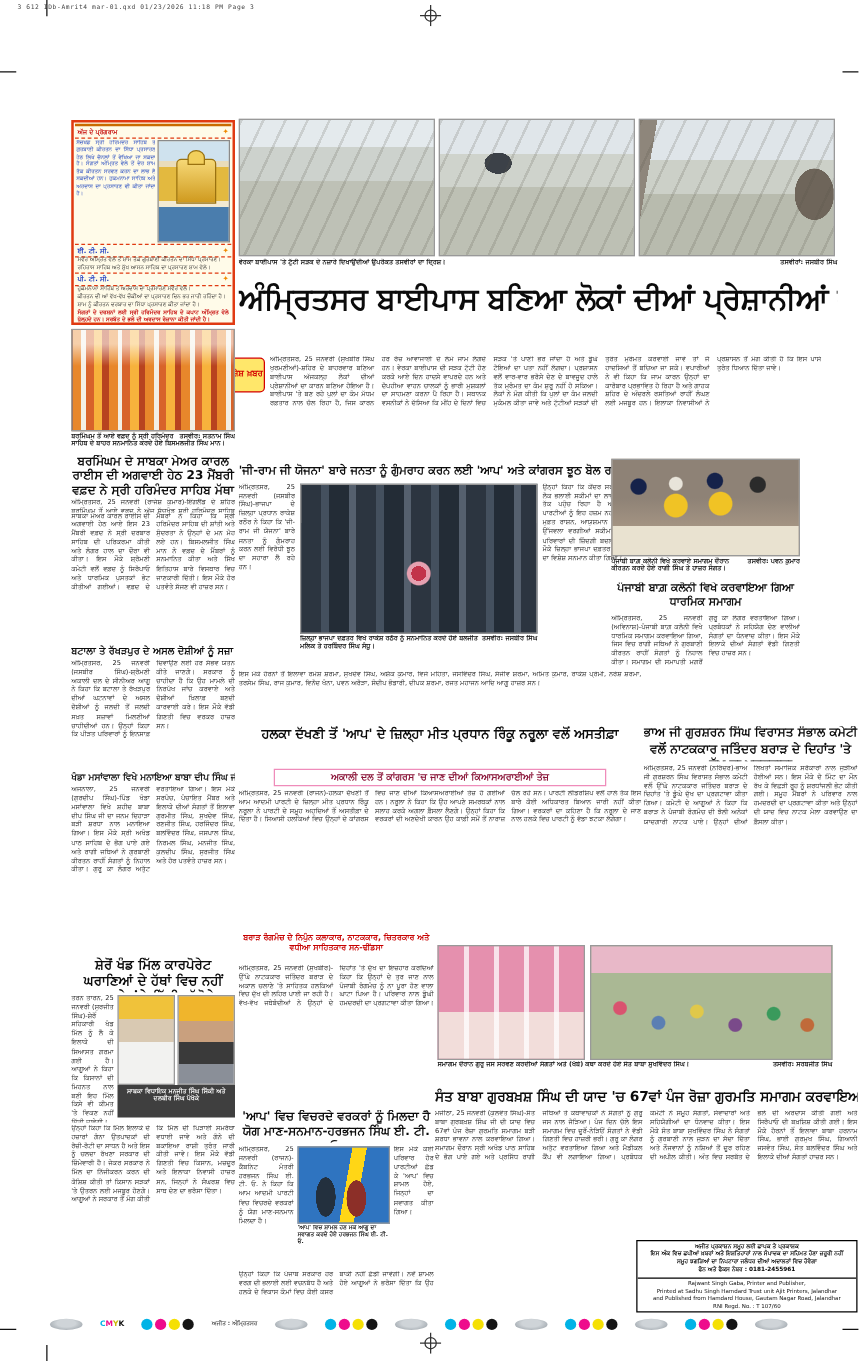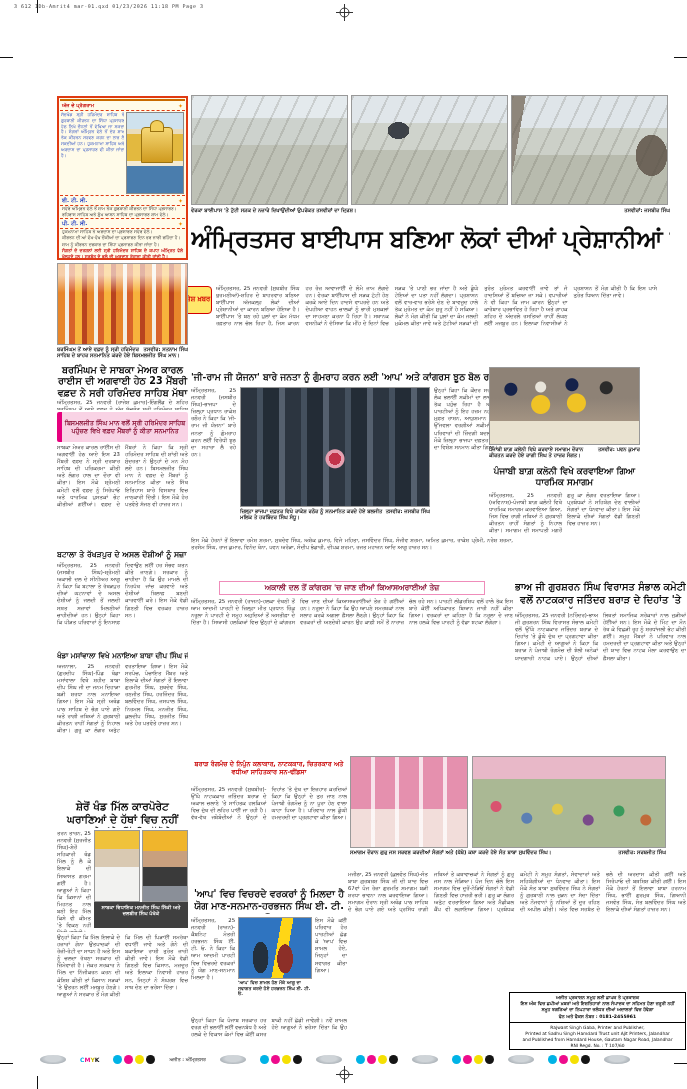--- a/index.html
+++ b/index.html
@@ -210,46 +210,48 @@
     <div class="ph ph-kirtan" style="width:151px;height:78px"></div>
     <div class="cap" style="margin-top:1px;height:20px">
       <span class="credit">ਤਸਵੀਰ: ਪਵਨ ਕੁਮਾਰ</span>
       <span>ਪੰਜਾਬੀ ਬਾਗ਼ ਕਲੋਨੀ ਵਿਖੇ ਕਰਵਾਏ ਸਮਾਗਮ ਦੌਰਾਨ ਕੀਰਤਨ ਕਰਦੇ ਹੋਏ ਰਾਗੀ ਸਿੰਘ ਤੇ ਹਾਜ਼ਰ ਸੰਗਤ।</span>
     </div>
     <div class="hl" style="font-size:8.8px;line-height:1.25;height:24px">ਪੰਜਾਬੀ ਬਾਗ਼ ਕਲੋਨੀ ਵਿਖੇ ਕਰਵਾਇਆ ਗਿਆ ਧਾਰਮਿਕ ਸਮਾਗਮ</div>
     <div class="bd c2" style="height:86px;margin-top:2px">ਅੰਮ੍ਰਿਤਸਰ, 25 ਜਨਵਰੀ (ਅਵਿਨਾਸ਼)-ਪੰਜਾਬੀ ਬਾਗ਼ ਕਲੋਨੀ ਵਿਖੇ ਧਾਰਮਿਕ ਸਮਾਗਮ ਕਰਵਾਇਆ ਗਿਆ, ਜਿਸ ਵਿਚ ਰਾਗੀ ਜਥਿਆਂ ਨੇ ਗੁਰਬਾਣੀ ਕੀਰਤਨ ਰਾਹੀਂ ਸੰਗਤਾਂ ਨੂੰ ਨਿਹਾਲ ਕੀਤਾ। ਸਮਾਗਮ ਦੀ ਸਮਾਪਤੀ ਮਗਰੋਂ ਗੁਰੂ ਕਾ ਲੰਗਰ ਵਰਤਾਇਆ ਗਿਆ। ਪ੍ਰਬੰਧਕਾਂ ਨੇ ਸਹਿਯੋਗ ਦੇਣ ਵਾਲੀਆਂ ਸੰਗਤਾਂ ਦਾ ਧੰਨਵਾਦ ਕੀਤਾ। ਇਸ ਮੌਕੇ ਇਲਾਕੇ ਦੀਆਂ ਸੰਗਤਾਂ ਵੱਡੀ ਗਿਣਤੀ ਵਿਚ ਹਾਜ਼ਰ ਸਨ।</div>
   </div>
 
   <div class="abs" style="left:191px;top:579px;width:322px">
-    <div class="subpink" style="margin:2px 28px 0">ਅਕਾਲੀ ਦਲ ਤੋਂ ਕਾਂਗਰਸ 'ਚ ਜਾਣ ਦੀਆਂ ਕਿਆਸਅਰਾਈਆਂ ਤੇਜ਼</div>
+    <div class="hl nowrap" style="font-size:10.4px;height:16px;line-height:16px">ਹਲਕਾ ਦੱਖਣੀ ਤੋਂ 'ਆਪ' ਦੇ ਜ਼ਿਲ੍ਹਾ ਮੀਤ ਪ੍ਰਧਾਨ ਰਿੰਕੂ ਨਰੂਲਾ ਵਲੋਂ ਅਸਤੀਫ਼ਾ</div>
+    <div class="subpink" style="margin:20px 28px 0">ਅਕਾਲੀ ਦਲ ਤੋਂ ਕਾਂਗਰਸ 'ਚ ਜਾਣ ਦੀਆਂ ਕਿਆਸਅਰਾਈਆਂ ਤੇਜ਼</div>
     <div class="bd c3" style="height:122px;margin-top:3px">ਅੰਮ੍ਰਿਤਸਰ, 25 ਜਨਵਰੀ (ਰਾਜਨ)-ਹਲਕਾ ਦੱਖਣੀ ਤੋਂ ਆਮ ਆਦਮੀ ਪਾਰਟੀ ਦੇ ਜ਼ਿਲ੍ਹਾ ਮੀਤ ਪ੍ਰਧਾਨ ਰਿੰਕੂ ਨਰੂਲਾ ਨੇ ਪਾਰਟੀ ਦੇ ਸਮੂਹ ਅਹੁਦਿਆਂ ਤੋਂ ਅਸਤੀਫ਼ਾ ਦੇ ਦਿੱਤਾ ਹੈ। ਸਿਆਸੀ ਹਲਕਿਆਂ ਵਿਚ ਉਨ੍ਹਾਂ ਦੇ ਕਾਂਗਰਸ ਵਿਚ ਜਾਣ ਦੀਆਂ ਕਿਆਸਅਰਾਈਆਂ ਤੇਜ਼ ਹੋ ਗਈਆਂ ਹਨ। ਨਰੂਲਾ ਨੇ ਕਿਹਾ ਕਿ ਉਹ ਆਪਣੇ ਸਮਰਥਕਾਂ ਨਾਲ ਸਲਾਹ ਕਰਕੇ ਅਗਲਾ ਫ਼ੈਸਲਾ ਲੈਣਗੇ। ਉਨ੍ਹਾਂ ਕਿਹਾ ਕਿ ਵਰਕਰਾਂ ਦੀ ਅਣਦੇਖੀ ਕਾਰਨ ਉਹ ਕਾਫ਼ੀ ਸਮੇਂ ਤੋਂ ਨਾਰਾਜ਼ ਚੱਲ ਰਹੇ ਸਨ। ਪਾਰਟੀ ਲੀਡਰਸ਼ਿਪ ਵਲੋਂ ਹਾਲੇ ਤੱਕ ਇਸ ਬਾਰੇ ਕੋਈ ਅਧਿਕਾਰਤ ਬਿਆਨ ਜਾਰੀ ਨਹੀਂ ਕੀਤਾ ਗਿਆ। ਵਰਕਰਾਂ ਦਾ ਕਹਿਣਾ ਹੈ ਕਿ ਨਰੂਲਾ ਦੇ ਜਾਣ ਨਾਲ ਹਲਕੇ ਵਿਚ ਪਾਰਟੀ ਨੂੰ ਵੱਡਾ ਝਟਕਾ ਲੱਗੇਗਾ।</div>
   </div>
 
   <div class="abs" style="left:515px;top:581px;width:171px">
     <div class="hl" style="font-size:9.8px;line-height:1.3;height:28px">ਭਾਅ ਜੀ ਗੁਰਸ਼ਰਨ ਸਿੰਘ ਵਿਰਾਸਤ ਸੰਭਾਲ ਕਮੇਟੀ ਵਲੋਂ ਨਾਟਕਕਾਰ ਜਤਿੰਦਰ ਬਰਾੜ ਦੇ ਦਿਹਾਂਤ 'ਤੇ ਦੁੱਖ ਦਾ ਪ੍ਰਗਟਾਵਾ</div>
     <div class="bd c2" style="height:142px;margin-top:3px">ਅੰਮ੍ਰਿਤਸਰ, 25 ਜਨਵਰੀ (ਨਰਿੰਦਰ)-ਭਾਅ ਜੀ ਗੁਰਸ਼ਰਨ ਸਿੰਘ ਵਿਰਾਸਤ ਸੰਭਾਲ ਕਮੇਟੀ ਵਲੋਂ ਉੱਘੇ ਨਾਟਕਕਾਰ ਜਤਿੰਦਰ ਬਰਾੜ ਦੇ ਦਿਹਾਂਤ 'ਤੇ ਡੂੰਘੇ ਦੁੱਖ ਦਾ ਪ੍ਰਗਟਾਵਾ ਕੀਤਾ ਗਿਆ। ਕਮੇਟੀ ਦੇ ਆਗੂਆਂ ਨੇ ਕਿਹਾ ਕਿ ਬਰਾੜ ਨੇ ਪੰਜਾਬੀ ਰੰਗਮੰਚ ਦੀ ਝੋਲੀ ਅਨੇਕਾਂ ਯਾਦਗਾਰੀ ਨਾਟਕ ਪਾਏ। ਉਨ੍ਹਾਂ ਦੀਆਂ ਲਿਖਤਾਂ ਸਮਾਜਿਕ ਸਰੋਕਾਰਾਂ ਨਾਲ ਜੁੜੀਆਂ ਹੋਈਆਂ ਸਨ। ਇਸ ਮੌਕੇ ਦੋ ਮਿੰਟ ਦਾ ਮੌਨ ਰੱਖ ਕੇ ਵਿਛੜੀ ਰੂਹ ਨੂੰ ਸ਼ਰਧਾਂਜਲੀ ਭੇਟ ਕੀਤੀ ਗਈ। ਸਮੂਹ ਮੈਂਬਰਾਂ ਨੇ ਪਰਿਵਾਰ ਨਾਲ ਹਮਦਰਦੀ ਦਾ ਪ੍ਰਗਟਾਵਾ ਕੀਤਾ ਅਤੇ ਉਨ੍ਹਾਂ ਦੀ ਯਾਦ ਵਿਚ ਨਾਟਕ ਮੇਲਾ ਕਰਵਾਉਣ ਦਾ ਫ਼ੈਸਲਾ ਕੀਤਾ।</div>
   </div>
 
   <div class="abs" style="left:191px;top:742px;width:156px">
-    <div class="subred" style="height:24px;margin-top:18px">ਬਰਾੜ ਰੰਗਮੰਚ ਦੇ ਨਿਪੁੰਨ ਕਲਾਕਾਰ, ਨਾਟਕਕਾਰ, ਚਿਤਰਕਾਰ ਅਤੇ ਵਧੀਆ ਸਾਹਿਤਕਾਰ ਸਨ-ਢੀਂਡਸਾ</div>
+    <div class="subred" style="height:24px;margin-top:4px">ਬਰਾੜ ਰੰਗਮੰਚ ਦੇ ਨਿਪੁੰਨ ਕਲਾਕਾਰ, ਨਾਟਕਕਾਰ, ਚਿਤਰਕਾਰ ਅਤੇ ਵਧੀਆ ਸਾਹਿਤਕਾਰ ਸਨ-ਢੀਂਡਸਾ</div>
     <div class="bd c2" style="height:76px;margin-top:2px">ਅੰਮ੍ਰਿਤਸਰ, 25 ਜਨਵਰੀ (ਸੁਖਬੀਰ)-ਉੱਘੇ ਨਾਟਕਕਾਰ ਜਤਿੰਦਰ ਬਰਾੜ ਦੇ ਅਕਾਲ ਚਲਾਣੇ 'ਤੇ ਸਾਹਿਤਕ ਹਲਕਿਆਂ ਵਿਚ ਦੁੱਖ ਦੀ ਲਹਿਰ ਪਾਈ ਜਾ ਰਹੀ ਹੈ। ਵੱਖ-ਵੱਖ ਜਥੇਬੰਦੀਆਂ ਨੇ ਉਨ੍ਹਾਂ ਦੇ ਦਿਹਾਂਤ 'ਤੇ ਦੁੱਖ ਦਾ ਇਜ਼ਹਾਰ ਕਰਦਿਆਂ ਕਿਹਾ ਕਿ ਉਨ੍ਹਾਂ ਦੇ ਤੁਰ ਜਾਣ ਨਾਲ ਪੰਜਾਬੀ ਰੰਗਮੰਚ ਨੂੰ ਨਾ ਪੂਰਾ ਹੋਣ ਵਾਲਾ ਘਾਟਾ ਪਿਆ ਹੈ। ਪਰਿਵਾਰ ਨਾਲ ਡੂੰਘੀ ਹਮਦਰਦੀ ਦਾ ਪ੍ਰਗਟਾਵਾ ਕੀਤਾ ਗਿਆ।</div>
   </div>
 
   <div class="abs" style="left:350px;top:756px;width:316px">
     <div style="display:flex;gap:4px">
       <div class="ph ph-stage" style="width:118px;height:92px"></div>
       <div class="ph ph-gather" style="width:194px;height:92px"></div>
     </div>
     <div class="cap" style="margin-top:1px">
       <span class="credit">ਤਸਵੀਰ: ਸਰਬਜੀਤ ਸਿੰਘ</span>
       <span>ਸਮਾਗਮ ਦੌਰਾਨ ਗੁਰੂ ਜਸ ਸਰਵਣ ਕਰਦੀਆਂ ਸੰਗਤਾਂ ਅਤੇ (ਖੱਬੇ) ਕਥਾ ਕਰਦੇ ਹੋਏ ਸੰਤ ਬਾਬਾ ਸੁਖਵਿੰਦਰ ਸਿੰਘ।</span>
     </div>
   </div>
 
   <div class="abs" style="left:348px;top:869px;width:338px">
+    <div class="hl nowrap" style="font-size:11px;height:17px;line-height:17px">ਸੰਤ ਬਾਬਾ ਗੁਰਬਖ਼ਸ਼ ਸਿੰਘ ਦੀ ਯਾਦ 'ਚ 67ਵਾਂ ਪੰਜ ਰੋਜ਼ਾ ਗੁਰਮਤਿ ਸਮਾਗਮ ਕਰਵਾਇਆ</div>
     <div class="bd c4" style="height:156px;margin-top:2px">ਮਜੀਠਾ, 25 ਜਨਵਰੀ (ਕੁਲਵੰਤ ਸਿੰਘ)-ਸੰਤ ਬਾਬਾ ਗੁਰਬਖ਼ਸ਼ ਸਿੰਘ ਜੀ ਦੀ ਯਾਦ ਵਿਚ 67ਵਾਂ ਪੰਜ ਰੋਜ਼ਾ ਗੁਰਮਤਿ ਸਮਾਗਮ ਬੜੀ ਸ਼ਰਧਾ ਭਾਵਨਾ ਨਾਲ ਕਰਵਾਇਆ ਗਿਆ। ਸਮਾਗਮ ਦੌਰਾਨ ਸ੍ਰੀ ਅਖੰਡ ਪਾਠ ਸਾਹਿਬ ਦੇ ਭੋਗ ਪਾਏ ਗਏ ਅਤੇ ਪ੍ਰਸਿੱਧ ਰਾਗੀ ਜਥਿਆਂ ਤੇ ਕਥਾਵਾਚਕਾਂ ਨੇ ਸੰਗਤਾਂ ਨੂੰ ਗੁਰੂ ਜਸ ਨਾਲ ਜੋੜਿਆ। ਪੰਜ ਦਿਨ ਚੱਲੇ ਇਸ ਸਮਾਗਮ ਵਿਚ ਦੂਰੋਂ-ਨੇੜਿਓਂ ਸੰਗਤਾਂ ਨੇ ਵੱਡੀ ਗਿਣਤੀ ਵਿਚ ਹਾਜ਼ਰੀ ਭਰੀ। ਗੁਰੂ ਕਾ ਲੰਗਰ ਅਤੁੱਟ ਵਰਤਾਇਆ ਗਿਆ ਅਤੇ ਮੈਡੀਕਲ ਕੈਂਪ ਵੀ ਲਗਾਇਆ ਗਿਆ। ਪ੍ਰਬੰਧਕ ਕਮੇਟੀ ਨੇ ਸਮੂਹ ਸੰਗਤਾਂ, ਸੇਵਾਦਾਰਾਂ ਅਤੇ ਸਹਿਯੋਗੀਆਂ ਦਾ ਧੰਨਵਾਦ ਕੀਤਾ। ਇਸ ਮੌਕੇ ਸੰਤ ਬਾਬਾ ਸੁਖਵਿੰਦਰ ਸਿੰਘ ਨੇ ਸੰਗਤਾਂ ਨੂੰ ਗੁਰਬਾਣੀ ਨਾਲ ਜੁੜਨ ਦਾ ਸੱਦਾ ਦਿੱਤਾ ਅਤੇ ਨੌਜਵਾਨਾਂ ਨੂੰ ਨਸ਼ਿਆਂ ਤੋਂ ਦੂਰ ਰਹਿਣ ਦੀ ਅਪੀਲ ਕੀਤੀ। ਅੰਤ ਵਿਚ ਸਰਬੱਤ ਦੇ ਭਲੇ ਦੀ ਅਰਦਾਸ ਕੀਤੀ ਗਈ ਅਤੇ ਸਿਰੋਪਾਓ ਦੀ ਬਖ਼ਸ਼ਿਸ਼ ਕੀਤੀ ਗਈ। ਇਸ ਮੌਕੇ ਹੋਰਨਾਂ ਤੋਂ ਇਲਾਵਾ ਬਾਬਾ ਹਰਨਾਮ ਸਿੰਘ, ਭਾਈ ਗੁਰਮੁਖ ਸਿੰਘ, ਗਿਆਨੀ ਜਸਵੰਤ ਸਿੰਘ, ਸੰਤ ਬਲਵਿੰਦਰ ਸਿੰਘ ਅਤੇ ਇਲਾਕੇ ਦੀਆਂ ਸੰਗਤਾਂ ਹਾਜ਼ਰ ਸਨ।</div>
   </div>
 
   <div class="abs" style="left:191px;top:888px;width:156px">
     <div class="hl" style="font-size:9.6px;line-height:1.3;height:26px">'ਆਪ' ਵਿਚ ਵਿਚਰਦੇ ਵਰਕਰਾਂ ਨੂੰ ਮਿਲਦਾ ਹੈ ਯੋਗ ਮਾਣ-ਸਨਮਾਨ-ਹਰਭਜਨ ਸਿੰਘ ਈ. ਟੀ. ਓ.</div>
     <div style="display:flex;gap:3px;margin-top:3px">
       <div class="bd" style="width:44px;height:98px">ਅੰਮ੍ਰਿਤਸਰ, 25 ਜਨਵਰੀ (ਰਾਜਨ)-ਕੈਬਨਿਟ ਮੰਤਰੀ ਹਰਭਜਨ ਸਿੰਘ ਈ. ਟੀ. ਓ. ਨੇ ਕਿਹਾ ਕਿ ਆਮ ਆਦਮੀ ਪਾਰਟੀ ਵਿਚ ਵਿਚਰਦੇ ਵਰਕਰਾਂ ਨੂੰ ਯੋਗ ਮਾਣ-ਸਨਮਾਨ ਮਿਲਦਾ ਹੈ।</div>
       <div style="width:74px">
         <div class="ph ph-aap" style="width:74px;height:62px"></div>
         <div class="cap" style="font-size:4.6px;margin-top:1px;height:32px">'ਆਪ' ਵਿਚ ਸ਼ਾਮਲ ਹੋਣ ਮੌਕੇ ਆਗੂ ਦਾ ਸਵਾਗਤ ਕਰਦੇ ਹੋਏ ਹਰਭਜਨ ਸਿੰਘ ਈ. ਟੀ. ਓ.</div>
@@ -260,21 +262,20 @@
   </div>
 
   <div class="abs" style="left:57px;top:263px;width:131px;height:782px;overflow:hidden">
     <div class="ph ph-crowd" style="width:131px;height:82px"></div>
     <div class="cap" style="margin-top:1px;height:17px">
       <span class="credit">ਤਸਵੀਰ: ਸਤਨਾਮ ਸਿੰਘ</span>
       <span>ਬਰਮਿੰਘਮ ਤੋਂ ਆਏ ਵਫ਼ਦ ਨੂੰ ਸ੍ਰੀ ਹਰਿਮੰਦਰ ਸਾਹਿਬ ਦੇ ਬਾਹਰ ਸਨਮਾਨਿਤ ਕਰਦੇ ਹੋਏ ਬਿਸਮਲਜੀਤ ਸਿੰਘ ਮਾਨ।</span>
     </div>
     <div class="hl" style="font-size:9.6px;line-height:1.18;height:33px;margin-top:1px">ਬਰਮਿੰਘਮ ਦੇ ਸਾਬਕਾ ਮੇਅਰ ਕਾਰਲ ਰਾਈਸ ਦੀ ਅਗਵਾਈ ਹੇਠ 23 ਮੈਂਬਰੀ ਵਫ਼ਦ ਨੇ ਸ੍ਰੀ ਹਰਿਮੰਦਰ ਸਾਹਿਬ ਮੱਥਾ ਟੇਕਿਆ</div>
     <div class="bd" style="height:11px;margin-top:2px">ਅੰਮ੍ਰਿਤਸਰ, 25 ਜਨਵਰੀ (ਰਾਜੇਸ਼ ਕੁਮਾਰ)-ਇੰਗਲੈਂਡ ਦੇ ਸ਼ਹਿਰ ਬਰਮਿੰਘਮ ਤੋਂ ਆਏ ਵਫ਼ਦ ਨੇ ਅੱਜ ਸੱਚਖੰਡ ਸ੍ਰੀ ਹਰਿਮੰਦਰ ਸਾਹਿਬ ਵਿਖੇ ਮੱਥਾ ਟੇਕਿਆ।</div>
-    <div class="pinkbox" style="height:30px;margin:2px 0">ਬਿਸਮਲਜੀਤ ਸਿੰਘ ਮਾਨ ਵਲੋਂ ਸ੍ਰੀ ਹਰਿਮੰਦਰ ਸਾਹਿਬ ਪਹੁੰਚਣ ਵਿਖੇ ਵਫ਼ਦ ਮੈਂਬਰਾਂ ਨੂੰ ਕੀਤਾ ਸਨਮਾਨਿਤ</div>
     <div class="bd c2" style="height:102px">ਸਾਬਕਾ ਮੇਅਰ ਕਾਰਲ ਰਾਈਸ ਦੀ ਅਗਵਾਈ ਹੇਠ ਆਏ ਇਸ 23 ਮੈਂਬਰੀ ਵਫ਼ਦ ਨੇ ਸ੍ਰੀ ਦਰਬਾਰ ਸਾਹਿਬ ਦੀ ਪਰਿਕਰਮਾ ਕੀਤੀ ਅਤੇ ਲੰਗਰ ਹਾਲ ਦਾ ਦੌਰਾ ਵੀ ਕੀਤਾ। ਇਸ ਮੌਕੇ ਸ਼੍ਰੋਮਣੀ ਕਮੇਟੀ ਵਲੋਂ ਵਫ਼ਦ ਨੂੰ ਸਿਰੋਪਾਓ ਅਤੇ ਧਾਰਮਿਕ ਪੁਸਤਕਾਂ ਭੇਟ ਕੀਤੀਆਂ ਗਈਆਂ। ਵਫ਼ਦ ਦੇ ਮੈਂਬਰਾਂ ਨੇ ਕਿਹਾ ਕਿ ਸ੍ਰੀ ਹਰਿਮੰਦਰ ਸਾਹਿਬ ਦੀ ਸ਼ਾਂਤੀ ਅਤੇ ਸੁੰਦਰਤਾ ਨੇ ਉਨ੍ਹਾਂ ਦੇ ਮਨ ਮੋਹ ਲਏ ਹਨ। ਬਿਸਮਲਜੀਤ ਸਿੰਘ ਮਾਨ ਨੇ ਵਫ਼ਦ ਦੇ ਮੈਂਬਰਾਂ ਨੂੰ ਸਨਮਾਨਿਤ ਕੀਤਾ ਅਤੇ ਸਿੱਖ ਇਤਿਹਾਸ ਬਾਰੇ ਵਿਸਥਾਰ ਵਿਚ ਜਾਣਕਾਰੀ ਦਿੱਤੀ। ਇਸ ਮੌਕੇ ਹੋਰ ਪਤਵੰਤੇ ਸੱਜਣ ਵੀ ਹਾਜ਼ਰ ਸਨ।</div>
     <div class="hl nowrap" style="font-size:7.8px;height:13px;line-height:13px;margin-top:2px">ਬਟਾਲਾ ਤੇ ਰੱਖੜਪੁਰ ਦੇ ਅਸਲ ਦੋਸ਼ੀਆਂ ਨੂੰ ਸਜ਼ਾ ਮਿਲਣੀ ਜ਼ਰੂਰੀ-ਚੀਮਾ</div>
     <div class="bd c2" style="height:86px;margin-top:1px">ਅੰਮ੍ਰਿਤਸਰ, 25 ਜਨਵਰੀ (ਜਸਬੀਰ ਸਿੰਘ)-ਸ਼੍ਰੋਮਣੀ ਅਕਾਲੀ ਦਲ ਦੇ ਸੀਨੀਅਰ ਆਗੂ ਨੇ ਕਿਹਾ ਕਿ ਬਟਾਲਾ ਤੇ ਰੱਖੜਪੁਰ ਦੀਆਂ ਘਟਨਾਵਾਂ ਦੇ ਅਸਲ ਦੋਸ਼ੀਆਂ ਨੂੰ ਜਲਦੀ ਤੋਂ ਜਲਦੀ ਸਖ਼ਤ ਸਜ਼ਾਵਾਂ ਮਿਲਣੀਆਂ ਚਾਹੀਦੀਆਂ ਹਨ। ਉਨ੍ਹਾਂ ਕਿਹਾ ਕਿ ਪੀੜਤ ਪਰਿਵਾਰਾਂ ਨੂੰ ਇਨਸਾਫ਼ ਦਿਵਾਉਣ ਲਈ ਹਰ ਸੰਭਵ ਯਤਨ ਕੀਤੇ ਜਾਣਗੇ। ਸਰਕਾਰ ਨੂੰ ਚਾਹੀਦਾ ਹੈ ਕਿ ਉਹ ਮਾਮਲੇ ਦੀ ਨਿਰਪੱਖ ਜਾਂਚ ਕਰਵਾਏ ਅਤੇ ਦੋਸ਼ੀਆਂ ਖ਼ਿਲਾਫ਼ ਬਣਦੀ ਕਾਰਵਾਈ ਕਰੇ। ਇਸ ਮੌਕੇ ਵੱਡੀ ਗਿਣਤੀ ਵਿਚ ਵਰਕਰ ਹਾਜ਼ਰ ਸਨ।</div>
     <div class="hl nowrap" style="font-size:7.2px;height:12px;line-height:12px;margin-top:2px">ਖੰਡਾ ਮਸਾਂਵਾਲਾ ਵਿਖੇ ਮਨਾਇਆ ਬਾਬਾ ਦੀਪ ਸਿੰਘ ਜੀ ਦਾ ਜਨਮ ਦਿਹਾੜਾ</div>
     <div class="bd c2" style="height:134px;margin-top:1px">ਅਜਨਾਲਾ, 25 ਜਨਵਰੀ (ਗੁਰਦੀਪ ਸਿੰਘ)-ਪਿੰਡ ਖੰਡਾ ਮਸਾਂਵਾਲਾ ਵਿਖੇ ਸ਼ਹੀਦ ਬਾਬਾ ਦੀਪ ਸਿੰਘ ਜੀ ਦਾ ਜਨਮ ਦਿਹਾੜਾ ਬੜੀ ਸ਼ਰਧਾ ਨਾਲ ਮਨਾਇਆ ਗਿਆ। ਇਸ ਮੌਕੇ ਸ੍ਰੀ ਅਖੰਡ ਪਾਠ ਸਾਹਿਬ ਦੇ ਭੋਗ ਪਾਏ ਗਏ ਅਤੇ ਰਾਗੀ ਜਥਿਆਂ ਨੇ ਗੁਰਬਾਣੀ ਕੀਰਤਨ ਰਾਹੀਂ ਸੰਗਤਾਂ ਨੂੰ ਨਿਹਾਲ ਕੀਤਾ। ਗੁਰੂ ਕਾ ਲੰਗਰ ਅਤੁੱਟ ਵਰਤਾਇਆ ਗਿਆ। ਇਸ ਮੌਕੇ ਸਰਪੰਚ, ਪੰਚਾਇਤ ਮੈਂਬਰ ਅਤੇ ਇਲਾਕੇ ਦੀਆਂ ਸੰਗਤਾਂ ਤੋਂ ਇਲਾਵਾ ਗੁਰਮੀਤ ਸਿੰਘ, ਸੁਖਦੇਵ ਸਿੰਘ, ਰਣਜੀਤ ਸਿੰਘ, ਹਰਜਿੰਦਰ ਸਿੰਘ, ਬਲਵਿੰਦਰ ਸਿੰਘ, ਜਸਪਾਲ ਸਿੰਘ, ਨਿਰਮਲ ਸਿੰਘ, ਮਨਜੀਤ ਸਿੰਘ, ਕੁਲਦੀਪ ਸਿੰਘ, ਸੁਰਜੀਤ ਸਿੰਘ ਅਤੇ ਹੋਰ ਪਤਵੰਤੇ ਹਾਜ਼ਰ ਸਨ।</div>
     <div class="hl" style="font-size:10.6px;line-height:1.25;height:28px;margin-top:3px">ਸ਼ੇਰੋਂ ਖੰਡ ਮਿੱਲ ਕਾਰਪੋਰੇਟ ਘਰਾਣਿਆਂ ਦੇ ਹੱਥਾਂ ਵਿਚ ਨਹੀਂ ਜਾਣ ਦੇਵਾਂਗੇ-ਸਿੱਕੀ, ਪੱਖੋਕੇ</div>
     <div style="display:flex;gap:3px;margin-top:2px">
       <div class="bd" style="width:34px;height:102px">ਤਰਨ ਤਾਰਨ, 25 ਜਨਵਰੀ (ਸੁਰਜੀਤ ਸਿੰਘ)-ਸ਼ੇਰੋਂ ਸਹਿਕਾਰੀ ਖੰਡ ਮਿੱਲ ਨੂੰ ਲੈ ਕੇ ਇਲਾਕੇ ਦੀ ਸਿਆਸਤ ਗਰਮਾ ਗਈ ਹੈ। ਆਗੂਆਂ ਨੇ ਕਿਹਾ ਕਿ ਕਿਸਾਨਾਂ ਦੀ ਮਿਹਨਤ ਨਾਲ ਬਣੀ ਇਹ ਮਿੱਲ ਕਿਸੇ ਵੀ ਕੀਮਤ 'ਤੇ ਵਿਕਣ ਨਹੀਂ ਦਿੱਤੀ ਜਾਵੇਗੀ।</div>
       <div style="width:94px">
         <div style="display:flex;gap:2px">

